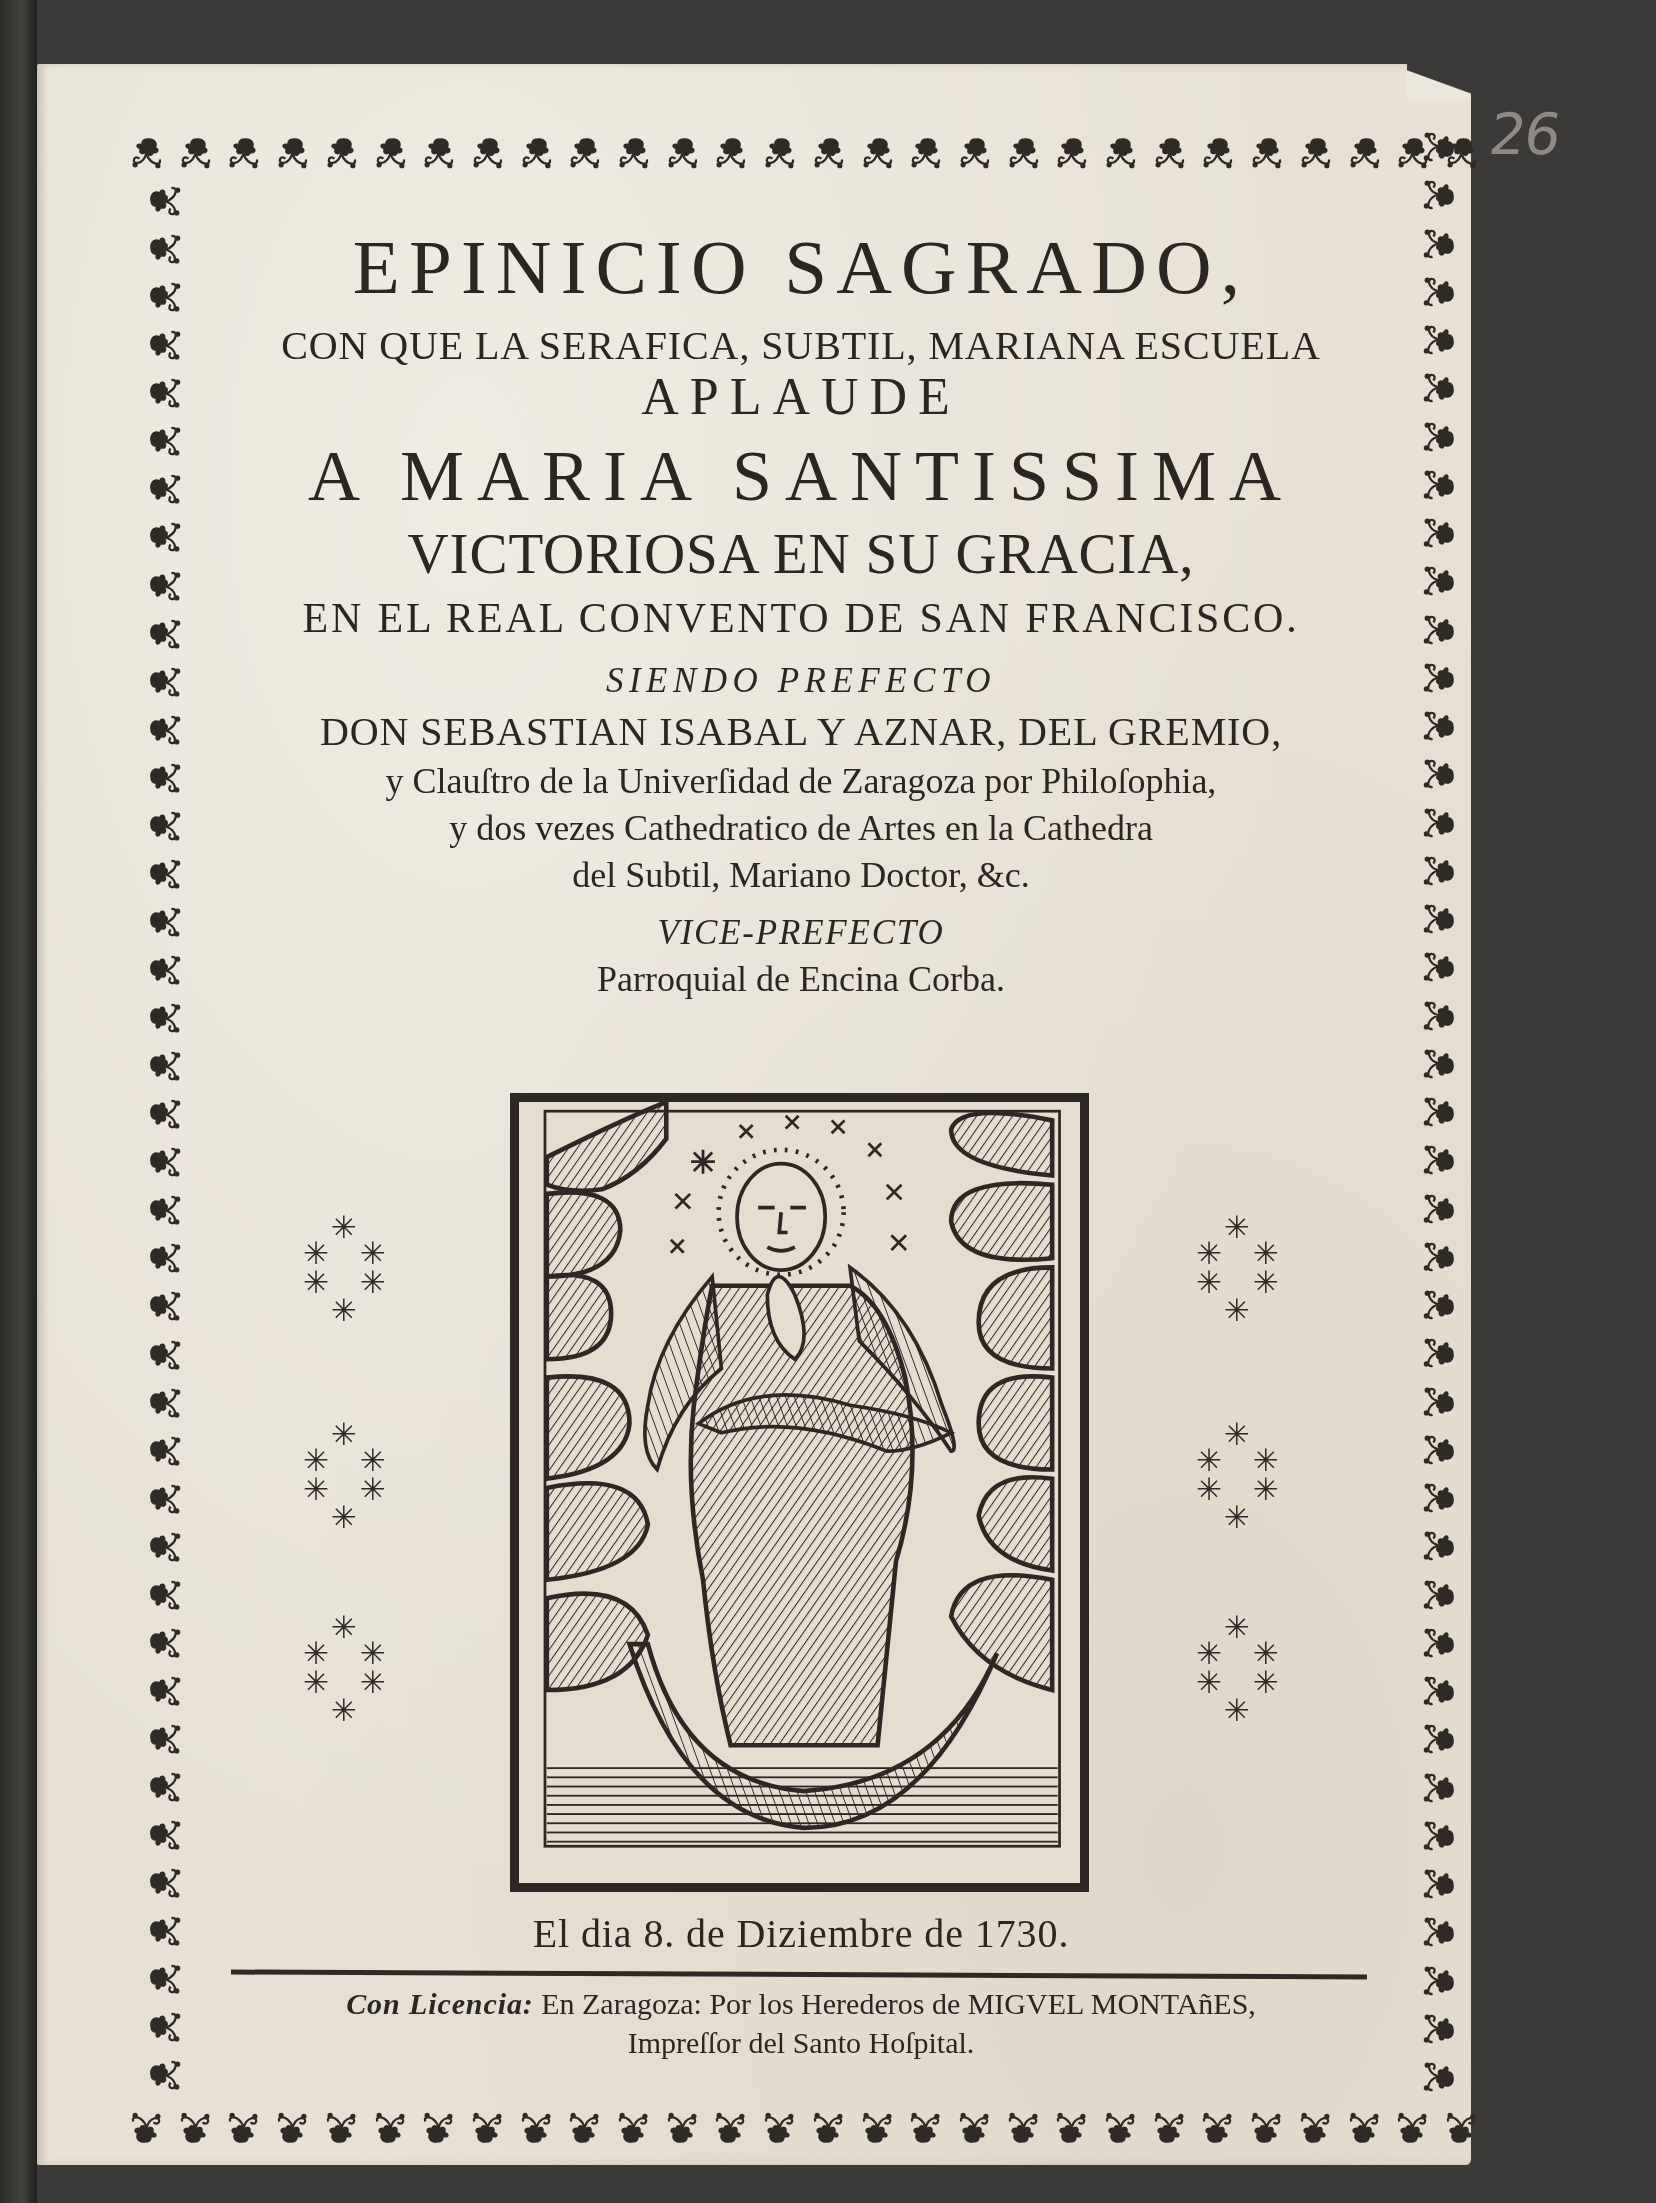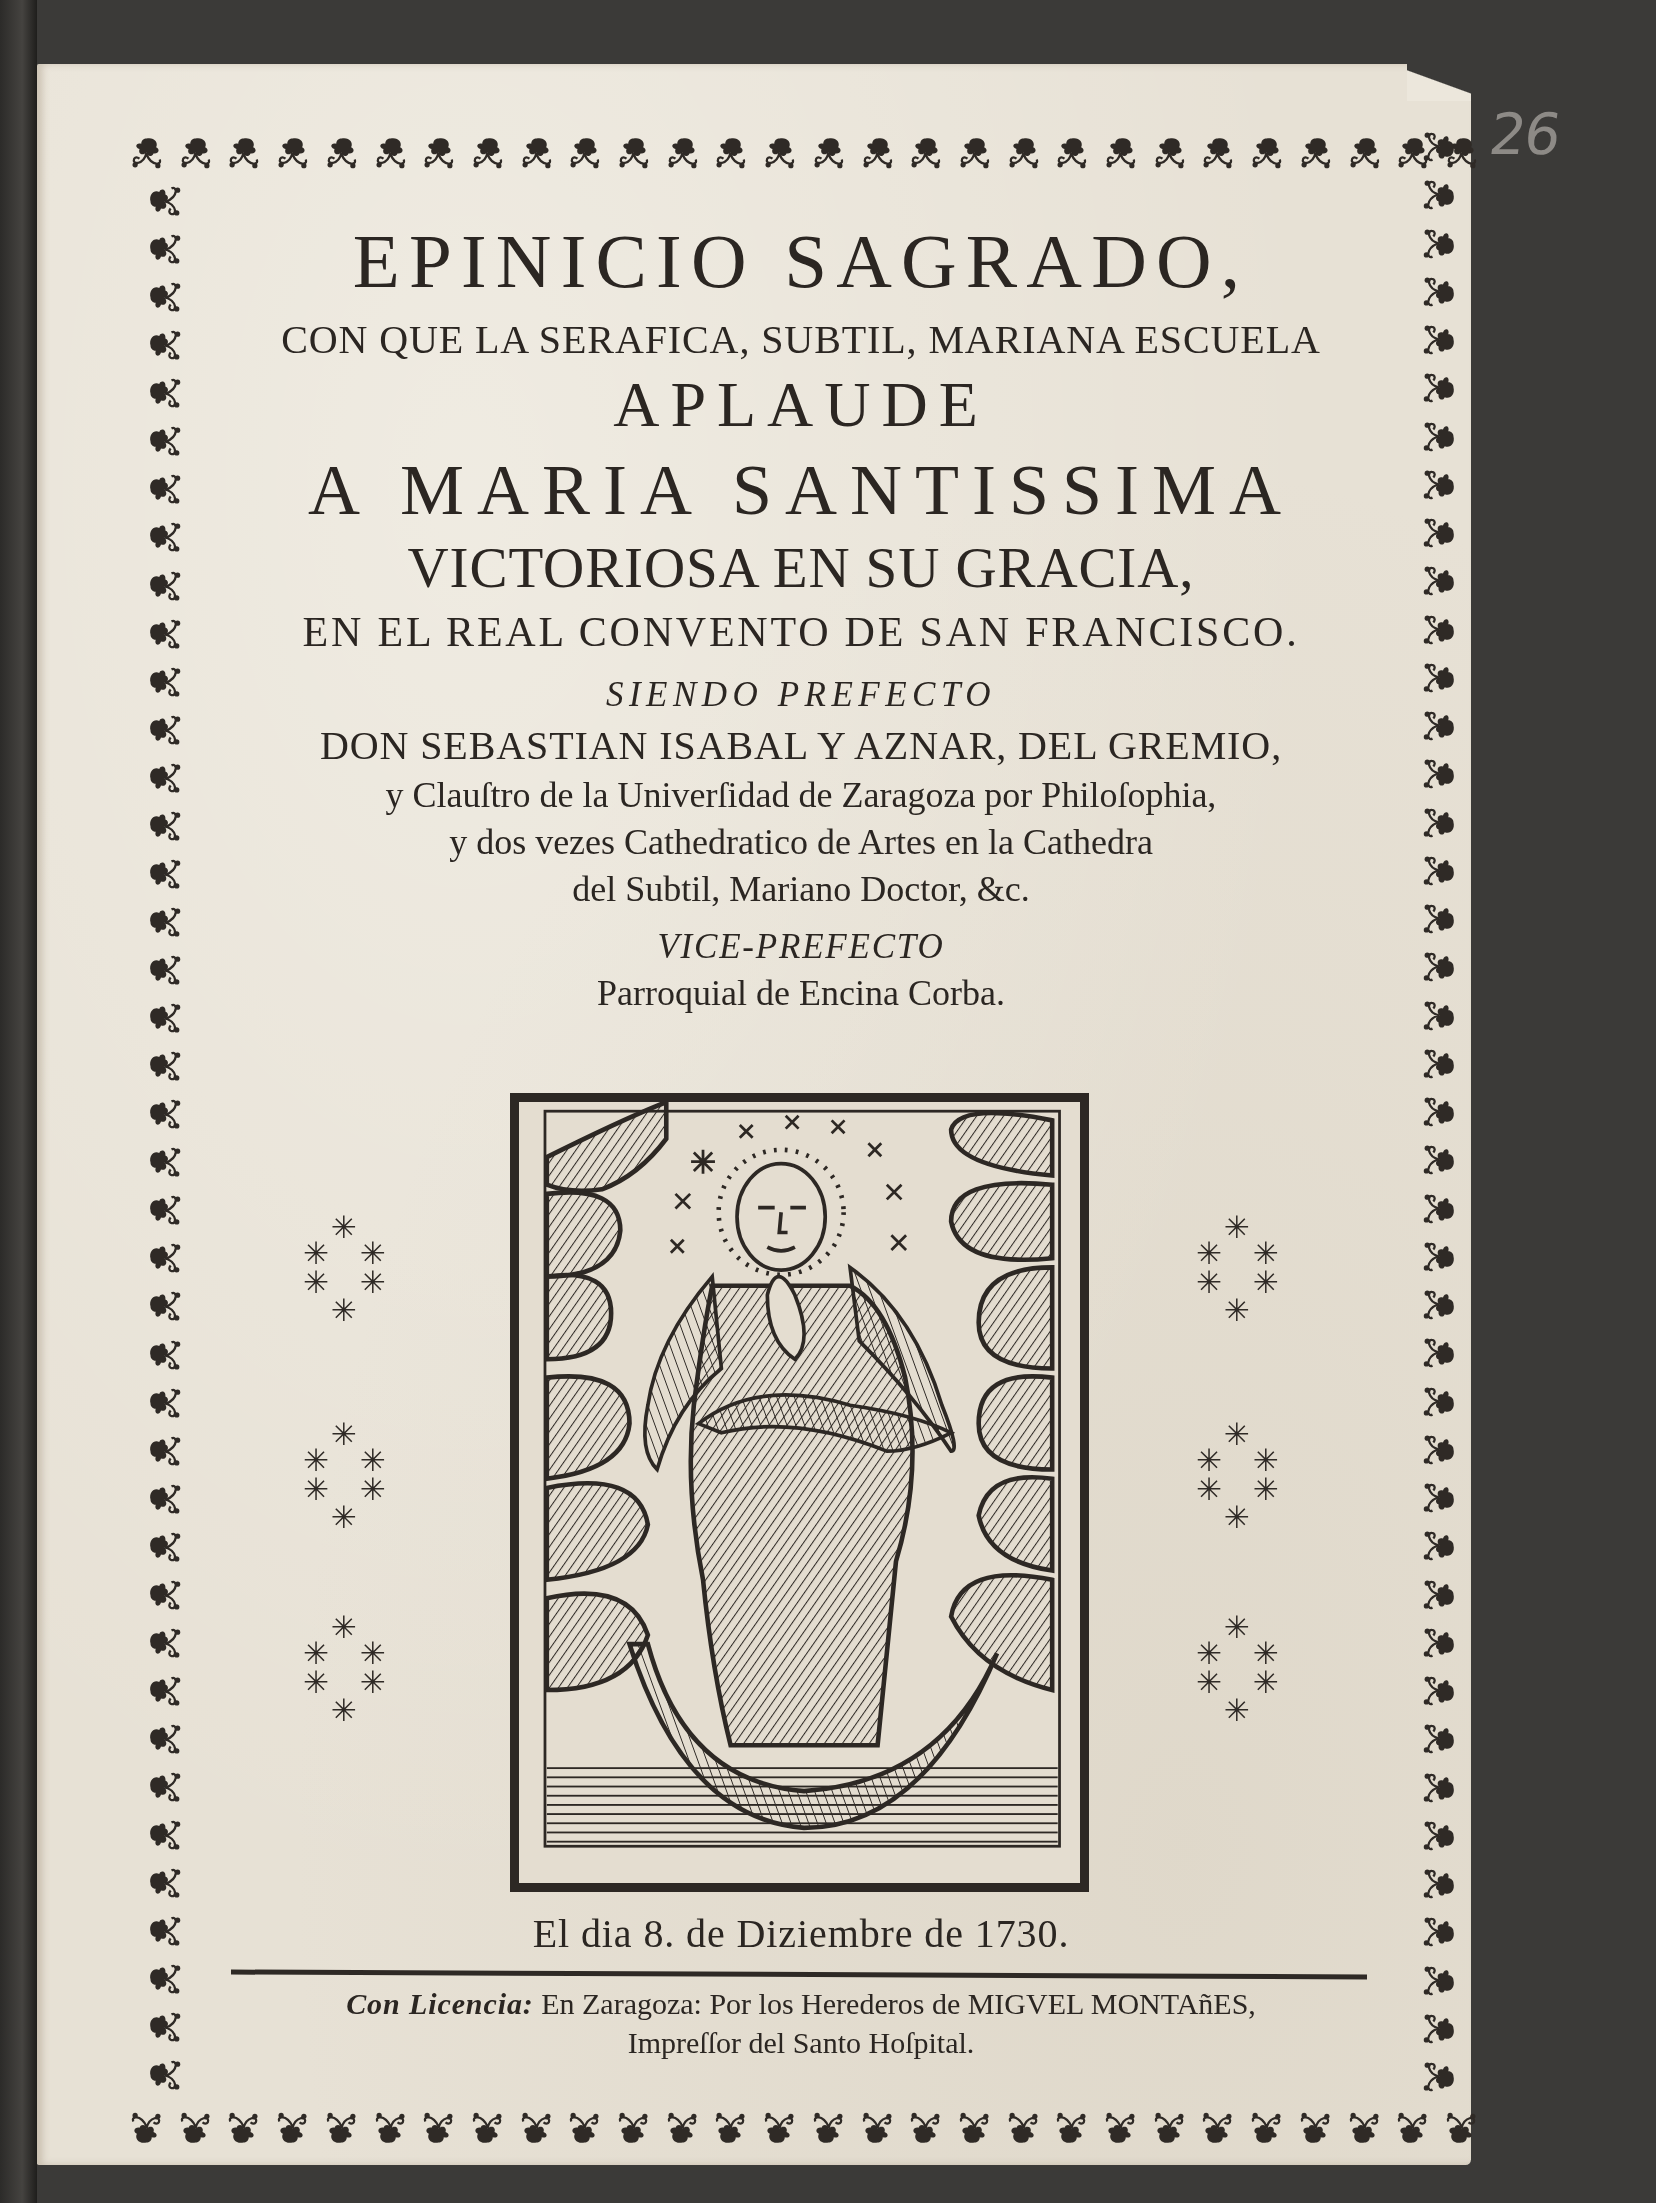--- a/index.html
+++ b/index.html
@@ -44,27 +44,27 @@
     width:35px; height:35px; position:relative; display:inline-block;
   }
   .orn svg { width:100%; height:100%; display:block; }
   .border-top { left:129px; top:118px; width:1350px; }
   .border-bottom { left:129px; top:2094px; width:1350px; }
   .border-left { left:130px; top:184px; height:1910px; }
   .border-right { left:1405px; top:129px; height:1965px; }
 
   
   .text-block {
-    position:absolute; left:202px; top:205px; width:1198px;
+    position:absolute; left:202px; top:211px; width:1198px;
     text-align:center;
   }
   .line { display:block; white-space:nowrap; line-height:1; }
   .t-title { font-size:77px; letter-spacing:9.2px; margin-top:18.4px; font-weight:normal; }
   .t-sub1 { font-size:40px; letter-spacing:0.9px; margin-top:20px; }
-  .t-aplaude { font-size:64px; letter-spacing:11px; margin-top:13px; }
+  .t-aplaude { font-size:52px; letter-spacing:11px; margin-top:5px; }
   .t-maria { font-size:72px; letter-spacing:13px; margin-top:16.5px; }
   .t-victoriosa { font-size:57px; letter-spacing:0.9px; margin-top:13px; }
   .t-real { font-size:42px; letter-spacing:2.8px; margin-top:14.7px; }
   .t-siendo { font-size:35px; letter-spacing:5.5px; font-style:italic; margin-top:24px; }
   .t-don1 { font-size:40px; letter-spacing:0.9px; margin-top:14.7px; }
   .t-body { font-size:36px; margin-top:11px; letter-spacing:0; }
   .t-vice { font-size:35px; letter-spacing:1.8px; font-style:italic; margin-top:22px; }
   .t-don2 { font-size:40px; letter-spacing:1.8px; margin-top:14.7px; }
 
   

